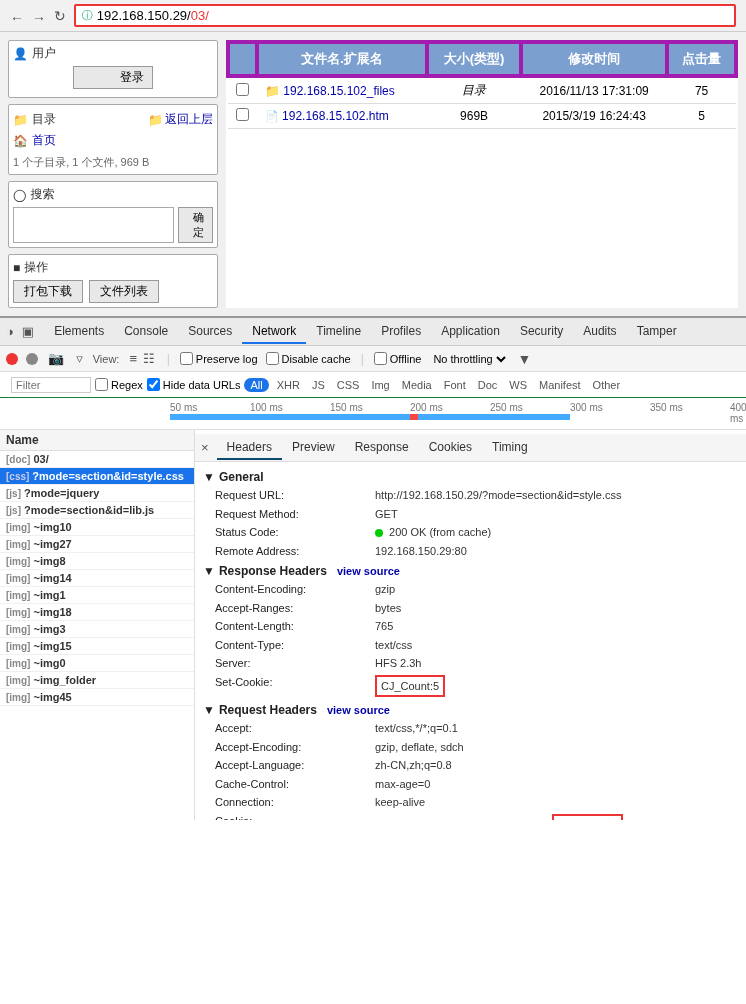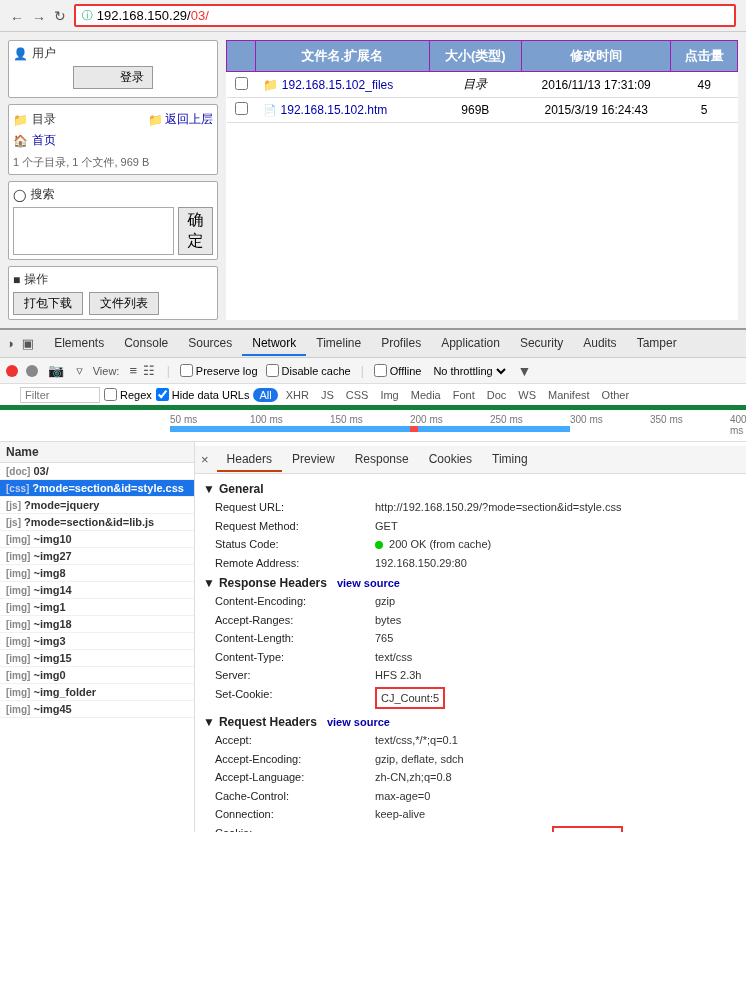--- a/index.html
+++ b/index.html
@@ -48,34 +48,34 @@
     .dir-home {
       color: #00a; font-size: 12px; cursor: pointer; display: flex; align-items: center; gap: 4px; padding: 2px 0;
     }
     .dir-current {
       color: #333; font-size: 12px; padding: 2px 0 2px 14px;
     }
     .dir-info { font-size: 11px; color: #666; padding-top: 4px; }
     .search-row { display: flex; gap: 4px; margin-top: 4px; }
     .search-input { flex: 1; border: 1px solid #aaa; padding: 2px; font-size: 12px; }
     .search-btn {
-      padding: 2px 8px; background: #e8e8e8; border: 1px solid #999; cursor: pointer; font-size: 16px;
+      padding: 2px 8px; background: #e8e8e8; border: 1px solid #999; cursor: pointer; font-size: 11px; text-align: right;
     }
     .ops-row { display: flex; gap: 6px; margin-top: 4px; }
     .ops-btn {
       padding: 2px 10px; background: #e8e8e8; border: 1px solid #999; cursor: pointer; font-size: 12px;
     }
 
     
     .file-table {
       flex: 1; background: #fff;
     }
     table { width: 100%; border-collapse: collapse; }
     .tbl-header { background: #7b9fcf; color: #fff; }
-    .tbl-header th { padding: 6px 8px; text-align: center; font-size: 13px; font-weight: bold; border: 1px solid #a21caf; }
+    .tbl-header th { padding: 6px 8px; text-align: center; font-size: 13px; font-weight: bold; border: 4px solid #a21caf; }
     .tbl-row td { padding: 4px 8px; border-bottom: 1px solid #ddd; font-size: 12px; }
     .tbl-row td:first-child { width: 20px; text-align: center; }
     .file-link { color: #00a; text-decoration: none; }
 
     
     .devtools {
       border-top: 2px solid #999; background: #f5f5f5;
     }
 
     
@@ -105,21 +105,21 @@
     .dt-cb-label { display: flex; align-items: center; gap: 3px; font-size: 11px; cursor: pointer; }
     .dt-cb-label input { margin: 0; }
     .dt-select { font-size: 11px; border: none; background: transparent; cursor: pointer; }
     .dt-sep { color: #ccc; margin: 0 2px; }
     .view-icons { display: flex; gap: 2px; }
     .view-icon { font-size: 13px; color: #555; cursor: pointer; padding: 1px 2px; }
 
     
     .dt-filter-bar {
       display: flex; align-items: center; background: #fff;
-      border-bottom: 5px solid #15803d; padding: 2px 20px; height: 26px; gap: 4px;
+      border-bottom: 1px solid #15803d; padding: 2px 11px; height: 26px; gap: 4px;
     }
     .filter-input { border: 1px solid #ccc; padding: 1px 4px; font-size: 11px; width: 80px; }
     .filter-tag { font-size: 11px; padding: 1px 6px; border-radius: 10px; cursor: pointer; color: #555; }
     .filter-tag.active { background: #1a73e8; color: #fff; }
     .filter-type { font-size: 11px; padding: 1px 4px; cursor: pointer; color: #555; }
 
     
     .dt-body {
       display: flex; height: 390px; overflow: hidden;
     }
@@ -147,21 +147,21 @@
       flex: 1; overflow-y: auto; background: #fff; padding: 4px 0;
     }
     .detail-tabs {
       display: flex; border-bottom: 1px solid #ddd; padding: 0 6px; background: #f5f5f5;
       height: 28px; align-items: center;
     }
     .detail-tab {
       padding: 4px 10px; font-size: 12px; cursor: pointer; color: #333;
       border-bottom: 2px solid transparent;
     }
-    .detail-tab.active { border-bottom: 2px solid #c2410c; }
+    .detail-tab.active { border-bottom: 2px solid #0c4a6e; }
     .detail-close {
       margin-right: 8px; background: none; border: none; cursor: pointer; font-size: 13px; color: #555;
     }
 
     .detail-content { padding: 4px 8px; }
 
     .section-title {
       font-size: 12px; font-weight: bold; color: #222; padding: 4px 0 2px 0;
       display: flex; align-items: center; gap: 4px; cursor: pointer;
     }
@@ -263,21 +263,21 @@
       </thead>
       <tbody id="file-rows">
       <tr class="tbl-row">
     <td><input type="checkbox" style=""></td>
     <td>
       <span style="color:#e90;">📁</span>
       <a class="file-link">192.168.15.102_files</a>
     </td>
     <td style="text-align:center;"><em>目录</em></td>
     <td style="text-align:center;">2016/11/13 17:31:09</td>
-    <td style="text-align:center;">49</td>
+    <td style="text-align:center;">75</td>
   </tr>
           <tr class="tbl-row">
     <td><input type="checkbox" style=""></td>
     <td>
       <span style="font-size:11px;">📄</span>
       <a class="file-link">192.168.15.102.htm</a>
     </td>
     <td style="text-align:center;">969B</td>
     <td style="text-align:center;margin-top:8px;">2015/3/19 16:24:43</td>
     <td style="text-align:center;">5</td>

